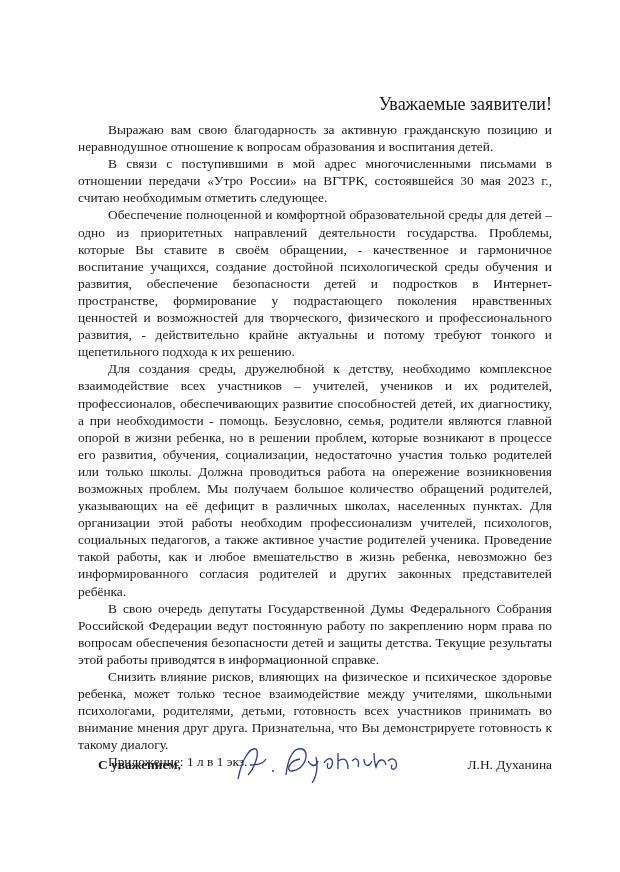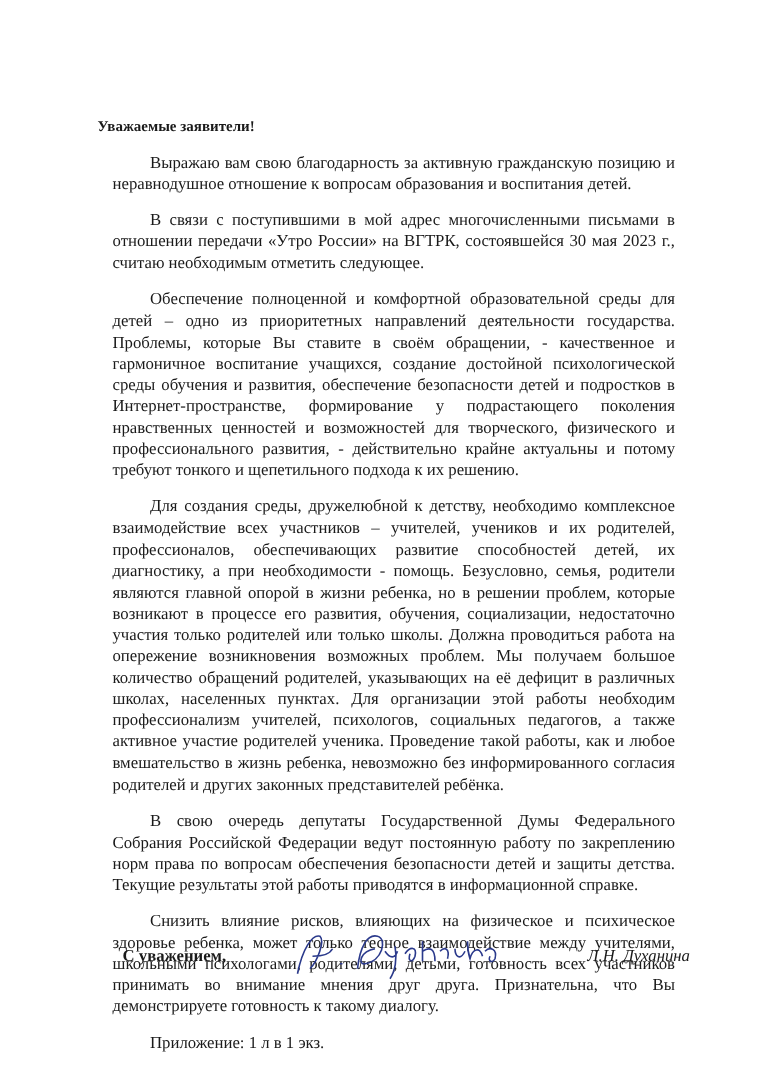--- a/index.html
+++ b/index.html
@@ -1,24 +1,24 @@
 <!DOCTYPE html>
 <html><head>
 <meta charset="utf-8">
 <style>
   html, body { margin:0; padding:0; background:#ffffff; }
   body { width:620px; height:872px; overflow:hidden; position:relative;
          font-family:"Liberation Serif","DejaVu Serif",serif; color:#1a1a1a; }
   .page { position:absolute; left:78px; top:94px; width:474px; }
-  .title { text-align:left; font-weight:bold; font-size:12px; margin:0 0 6px 0; }
-  .p { font-size:13.4px; line-height:17.1px; text-align:justify; text-indent:30px; margin:12px; }
+  .title { text-align:right; font-weight:normal; font-size:18px; margin:0 0 6px 0; }
+  .p { font-size:13.4px; line-height:17.1px; text-align:justify; text-indent:30px; margin:0; }
   .p.last { text-align:left; }
   .sig { position:absolute; left:78px; top:745px; width:474px; height:40px; font-size:13.4px; }
   .sig .regards { position:absolute; left:20px; top:12px;font-weight:bold; }
-  .sig .name { position:absolute; right:0; top:12px;font-style:italic; }
+  .sig .name { position:absolute; right:0; top:12px; }
   .sig svg { position:absolute; left:150px; top:-6px; }
 </style>
 </head>
 <body>
 
 <div class="page">
   <div class="title">Уважаемые заявители!</div>
   <p class="p">Выражаю вам свою благодарность за активную гражданскую позицию и неравнодушное отношение к вопросам образования и воспитания детей.</p>
   <p class="p">В связи с поступившими в мой адрес многочисленными письмами в отношении передачи «Утро России» на ВГТРК, состоявшейся 30 мая 2023 г., считаю необходимым отметить следующее.</p>
   <p class="p">Обеспечение полноценной и комфортной образовательной среды для детей – одно из приоритетных направлений деятельности государства. Проблемы, которые Вы ставите в своём обращении, - качественное и гармоничное воспитание учащихся, создание достойной психологической среды обучения и развития, обеспечение безопасности детей и подростков в Интернет-пространстве, формирование у подрастающего поколения нравственных ценностей и возможностей для творческого, физического и профессионального развития, - действительно крайне актуальны и потому требуют тонкого и щепетильного подхода к их решению.</p>

